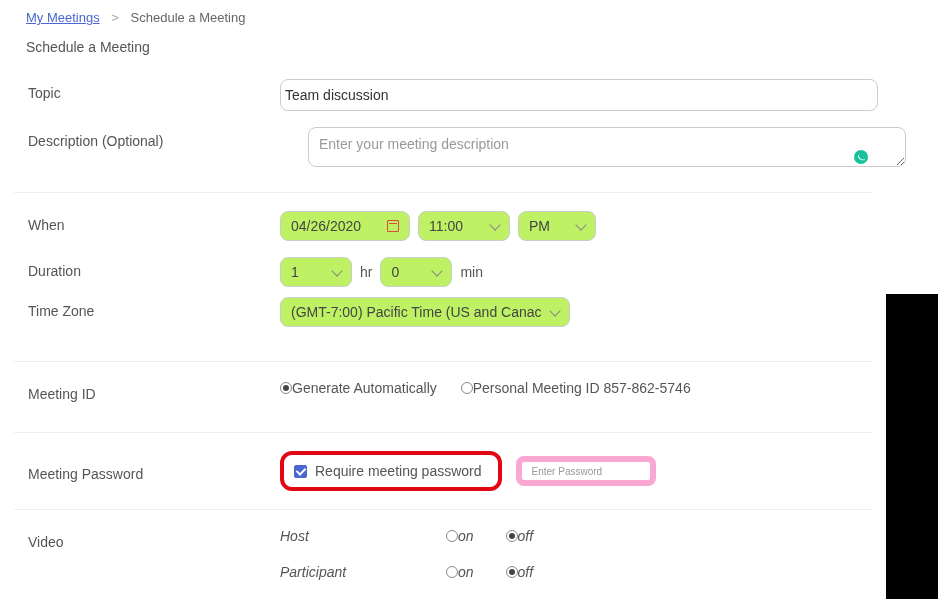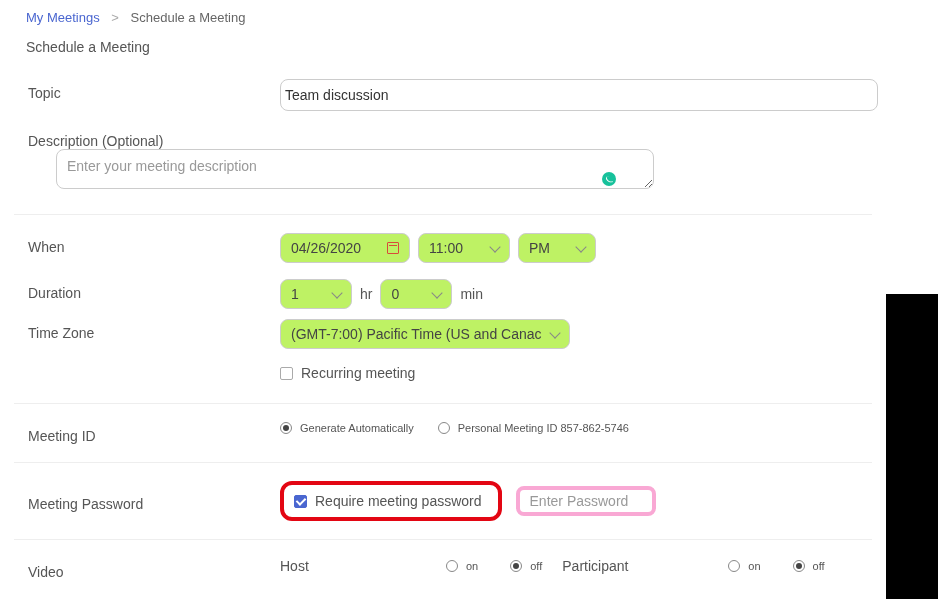--- a/index.html
+++ b/index.html
@@ -28,20 +28,21 @@
       width: 886px;
     }
     .breadcrumb {
       font-size: 13px;
       color: #666;
       margin-bottom: 14px;
       padding-left: 12px;
     }
     .breadcrumb-link {
       color: #4a66d0;
+      text-decoration: underline;
     }
     .breadcrumb-sep {
       color: #aaa;
       margin: 0 8px;
     }
     .page-title {
       font-size: 14px;
       color: #555;
       padding-left: 12px;
       margin-bottom: 24px;
@@ -203,24 +204,23 @@
       left: 3px;
       top: 0px;
       width: 4px;
       height: 7px;
       border: solid #fff;
       border-width: 0 2px 2px 0;
       transform: rotate(45deg);
     }
     .radio-row {
       display: flex;
-      align-items: flex-end;
-      gap: 8px;
-      color: #555;
-      font-size: 11px;
+      align-items: center;
+      color: #555;
+      font-size: 14px;
     }
     .fake-radio {
       width: 12px;
       height: 12px;
       border: 1px solid #888;
       border-radius: 50%;
       display: inline-flex;
       align-items: center;
       justify-content: center;
     }
@@ -235,23 +235,23 @@
       border: 4px solid #e30613;
       border-radius: 12px;
       padding: 8px 16px 8px 10px;
       display: inline-flex;
       align-items: center;
     }
     .password-input {
       height: 30px;
       width: 140px;
       padding: 0 10px;
-      border: 4px solid #f9a8d4;
+      border: 6px solid #f9a8d4;
       border-radius: 8px;
-      font-size: 14px;
+      font-size: 10px;
     }
     .text-mid {
       color: #555;
       font-size: 14px;
     }
     .video-subrow {
       display: flex;
       align-items: center;
       gap: 16px;
     }
@@ -276,21 +276,21 @@
 
   <div class="page-title">Schedule a Meeting</div>
 
   <div class="form-section">
     <div class="form-row">
       <div class="form-label">Topic</div>
       <div class="form-control">
         <input type="text" class="text-input" value="Team discussion" style="">
       </div>
     </div>
-    <div class="form-row" style="margin-bottom:4px;flex-direction:column;">
+    <div class="form-row" style="margin-bottom:4px;">
       <div class="form-label">Description (Optional)</div>
       <div class="form-control">
         <div class="textarea-wrap">
           <textarea class="text-area" placeholder="Enter your meeting description" style=""></textarea>
           <span class="grammarly-badge"></span>
         </div>
       </div>
     </div>
   </div>
 
@@ -332,33 +332,24 @@
     <div class="form-row">
       <div class="form-label">Time Zone</div>
       <div class="form-control">
         <div class="select-box timezone-box">
           <span style="white-space:nowrap; overflow:hidden;">(GMT-7:00) Pacific Time (US and Canac</span>
           <span class="chevron"></span>
         </div>
       </div>
     </div>
 
-    <div class="form-row" style="margin-bottom:4px;">
-      <div class="form-label"></div>
-      <div class="form-control">
-        <div class="checkbox-row">
-          <span class="fake-checkbox"></span>
-          <span>Recurring meeting</span>
-        </div>
-      </div>
-    </div>
   </div>
 
   <div class="form-section">
-    <div class="form-row" style="margin-bottom:0;">
+    <div class="form-row" style="margin-bottom:12px;">
       <div class="form-label">Meeting ID</div>
       <div class="form-control">
         <div class="radio-row inline-gap">
           <span class="fake-radio selected"></span>
           <span style="font-weight:500;">Generate Automatically</span>
         </div>
         <div class="radio-row">
           <span class="fake-radio"></span>
           <span>Personal Meeting ID 857-862-5746</span>
         </div>
@@ -377,21 +368,21 @@
           </div>
         </div>
         <input type="text" class="password-input" placeholder="Enter Password" style="">
       </div>
     </div>
   </div>
 
   <div class="form-section no-border">
     <div class="form-row">
       <div class="form-label">Video</div>
-      <div class="form-control" style="flex-direction:row; align-items:flex-start; gap:20px;">
+      <div class="form-control" style="flex-direction:column; align-items:flex-start; gap:20px;font-style:italic;">
         <div class="video-subrow">
           <div class="video-sublabel">Host</div>
           <div class="radio-row inline-gap">
             <span class="fake-radio"></span>
             <span>on</span>
           </div>
           <div class="radio-row">
             <span class="fake-radio selected"></span>
             <span>off</span>
           </div>

